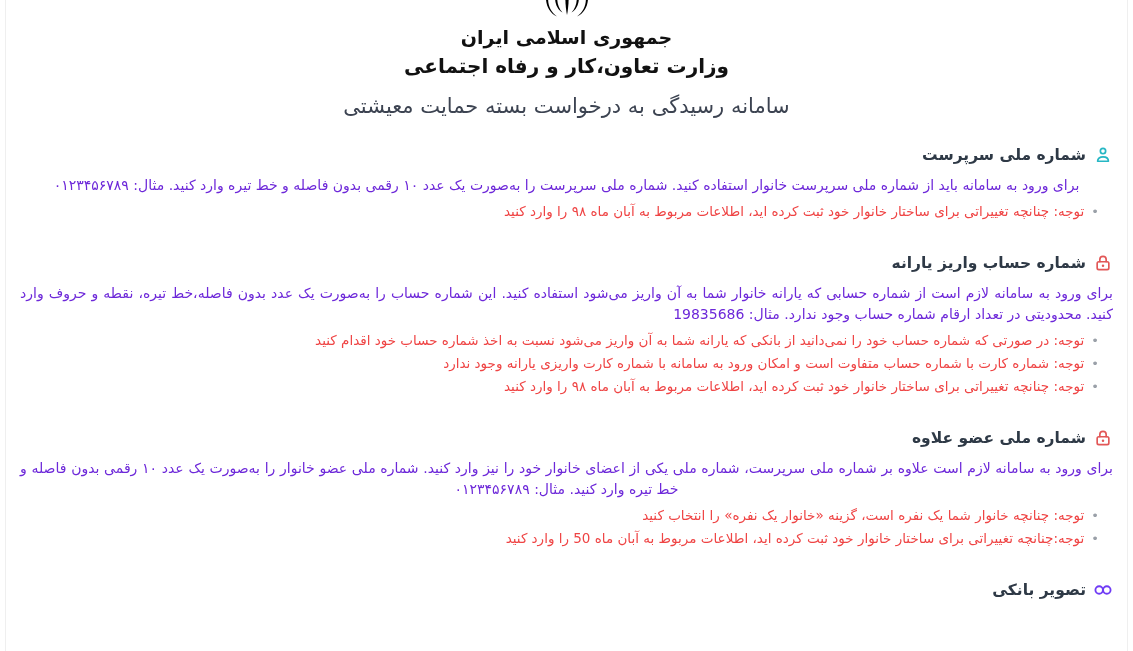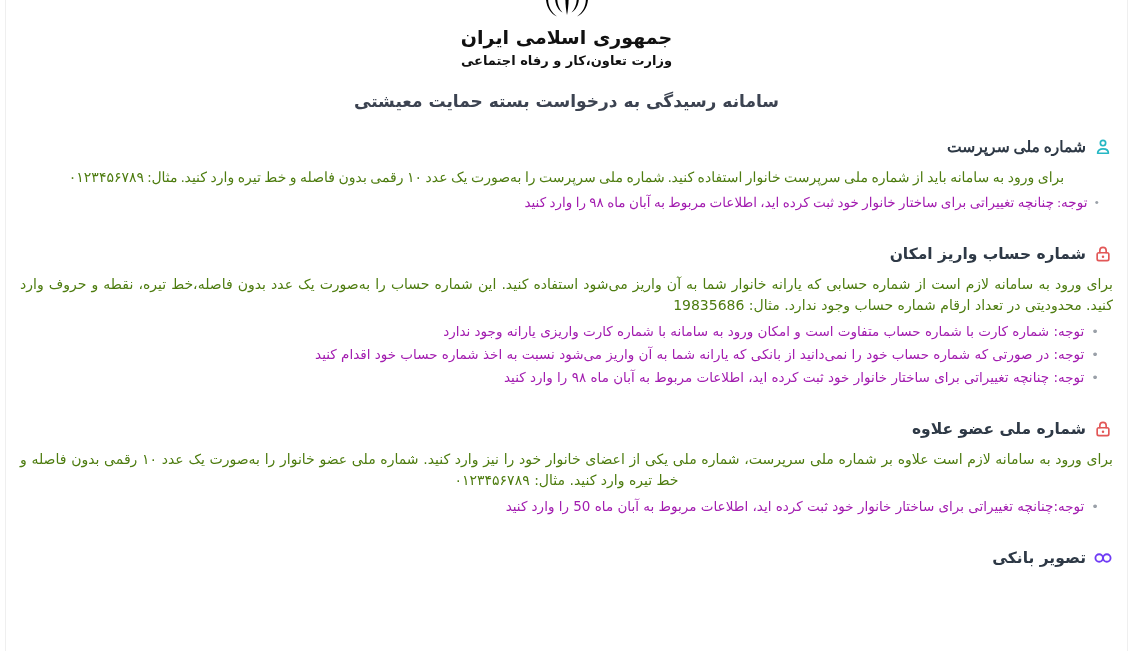--- a/index.html
+++ b/index.html
@@ -9,41 +9,41 @@
 
   
   .card-border { position:absolute; left:5px; right:5px; top:-14px; height:1200px;
                  border:1px solid #efefef; border-radius:12px; pointer-events:none; }
 
   
   header { text-align:center; padding-top:0; }
   .emblem { width:64px; height:22px; margin:0 auto; overflow:hidden; position:relative; }
   .emblem svg { position:absolute; top:-22px; left:0; }
   .gov-line1 { font-size:19px; font-weight:bold; color:#111; line-height:1.45; margin-top:2px; }
-  .gov-line2 { font-size:13px; font-weight:bold; color:#111; line-height:1.45; }
-  .page-title { font-size:17px; font-weight:bold; color:#3c4351; margin-top:20px; line-height:1.3; }
+  .gov-line2 { font-size:20px; font-weight:bold; color:#111; line-height:1.45; }
+  .page-title { font-size:21px; font-weight:normal; color:#3c4351; margin-top:12px; line-height:1.3; }
 
   
   main { padding:0 20px; }
   section { margin-top:30px; }
-  section.first { margin-top:25px;font-family:Liberation Serif, serif; }
+  section.first { margin-top:25px; }
   .sec-head { display:flex; align-items:center; gap:7px; font-size:15.5px; font-weight:bold;
               color:#2e3946; line-height:20px; }
   .sec-icon { width:20px; height:20px; flex:0 0 auto; display:inline-flex; }
   .sec-icon svg { width:20px; height:20px; }
   .icon-teal   { color:#26b7c4; }
   .icon-red    { color:#e25757; }
   .icon-purple { color:#6f3bf5; }
 
-  .para { margin-top:10px; font-size:14px; line-height:21px; color:#4d7c0f;
+  .para { margin-top:10px; font-size:14px; line-height:21px; color:#6d28d9;
           text-align:justify; }
   .para.center-last { text-align-last:center; }
 
   ul.bullets { list-style:none; margin-top:4px; padding-right:14px; }
-  ul.bullets li { font-size:13.5px; line-height:22px; color:#a21caf; }
+  ul.bullets li { font-size:13.5px; line-height:22px; color:#ef4444; }
   ul.bullets li::before { content:"•"; color:#9aa0a8; margin-left:7px; font-size:13px; }
 </style>
 </head>
 <body>
 
 <div class="page">
   <div class="card-border"></div>
 
   <header>
     <div class="emblem">
@@ -80,43 +80,44 @@
 
     <section>
       <h2 class="sec-head">
         <span class="sec-icon icon-red">
           <svg viewBox="0 0 24 24" fill="none" stroke="currentColor" stroke-width="2" stroke-linecap="round" stroke-linejoin="round">
             <rect x="5" y="10.5" width="14" height="9.5" rx="2"></rect>
             <path d="M8.2 10.5V7.8a3.8 3.8 0 0 1 7.6 0v2.7"></path>
             <circle cx="12" cy="15.2" r="1.5" fill="currentColor" stroke="none"></circle>
           </svg>
         </span>
-        <span>شماره حساب واریز امکان</span>
+        <span>شماره حساب واریز یارانه</span>
       </h2>
       <p class="para">برای ورود به سامانه لازم است از شماره حسابی که یارانه خانوار شما به آن واریز می‌شود استفاده کنید. این شماره حساب را به‌صورت یک عدد بدون فاصله،خط تیره، نقطه و حروف وارد کنید. محدودیتی در تعداد ارقام شماره حساب وجود ندارد. مثال: 19835686</p>
       <ul class="bullets">
+        <li>توجه: در صورتی که شماره حساب خود را نمی‌دانید از بانکی که یارانه شما به آن واریز می‌شود نسبت به اخذ شماره حساب خود اقدام کنید</li>
         <li>توجه: شماره کارت با شماره حساب متفاوت است و امکان ورود به سامانه با شماره کارت واریزی یارانه وجود ندارد</li>
-        <li>توجه: در صورتی که شماره حساب خود را نمی‌دانید از بانکی که یارانه شما به آن واریز می‌شود نسبت به اخذ شماره حساب خود اقدام کنید</li>
         <li>توجه: چنانچه تغییراتی برای ساختار خانوار خود ثبت کرده اید، اطلاعات مربوط به آبان ماه ۹۸ را وارد کنید</li>
       </ul>
     </section>
 
     <section>
       <h2 class="sec-head">
         <span class="sec-icon icon-red">
           <svg viewBox="0 0 24 24" fill="none" stroke="currentColor" stroke-width="2" stroke-linecap="round" stroke-linejoin="round">
             <rect x="5" y="10.5" width="14" height="9.5" rx="2"></rect>
             <path d="M8.2 10.5V7.8a3.8 3.8 0 0 1 7.6 0v2.7"></path>
             <circle cx="12" cy="15.2" r="1.5" fill="currentColor" stroke="none"></circle>
           </svg>
         </span>
         <span>شماره ملی عضو علاوه</span>
       </h2>
       <p class="para center-last">برای ورود به سامانه لازم است علاوه بر شماره ملی سرپرست، شماره ملی یکی از اعضای خانوار خود را نیز وارد کنید. شماره ملی عضو خانوار را به‌صورت یک عدد ۱۰ رقمی بدون فاصله و خط تیره وارد کنید. مثال: ۰۱۲۳۴۵۶۷۸۹</p>
       <ul class="bullets">
+        <li>توجه: چنانچه خانوار شما یک نفره است، گزینه «خانوار یک نفره» را انتخاب کنید</li>
         <li>توجه:چنانچه تغییراتی برای ساختار خانوار خود ثبت کرده اید، اطلاعات مربوط به آبان ماه 50 را وارد کنید</li>
       </ul>
     </section>
 
     <section>
       <h2 class="sec-head">
         <span class="sec-icon icon-purple">
           <svg viewBox="0 0 24 24" fill="none" stroke="currentColor" stroke-width="2.2">
             <circle cx="7.4" cy="12" r="4.5"></circle>
             <circle cx="16.6" cy="12" r="4.5"></circle>

